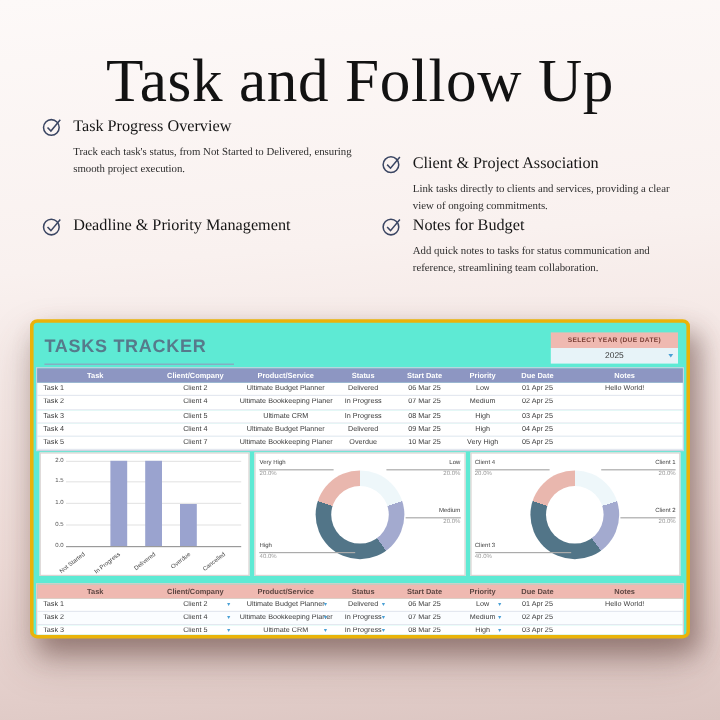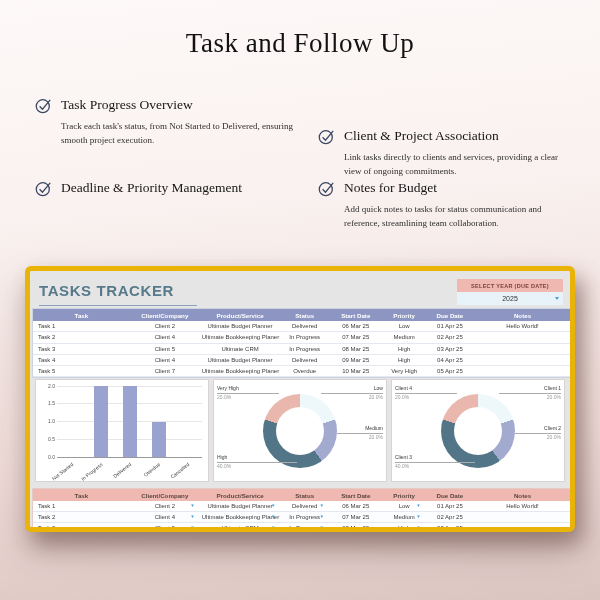--- a/index.html
+++ b/index.html
@@ -3,37 +3,37 @@
 <meta charset="utf-8">
 <style>
   html,body{margin:0;padding:0;}
   body{
     width:600px;height:600px;position:relative;overflow:hidden;
     background:linear-gradient(175deg,#fdf9f8 0%,#f9f1ef 35%,#eedbd7 72%,#dbc5c1 100%);
     font-family:"Liberation Serif", serif;
   }
   
   .page-title{
-    margin:6px;padding-top:22px;text-align:center;
-    font-size:27px;font-weight:400;color:#121212;letter-spacing:.5px;
+    margin:17px;padding-top:22px;text-align:center;
+    font-size:51px;font-weight:400;color:#121212;letter-spacing:.5px;
   }
   
   .feature{position:absolute;display:flex;gap:9px;}
   .f1{left:35px;top:97px;width:258px;}
   .f2{left:318px;top:97px;width:258px;margin-top:31px;}
   .f3{left:35px;top:180px;width:258px;}
   .f4{left:318px;top:180px;width:258px;}
   .f-icon{width:17px;height:17px;flex:none;margin-top:0px;}
   .f-title{margin:0 0 6px;font-size:13.5px;font-weight:500;color:#161616;}
   .f-desc{margin:0;font-size:9px;line-height:1.6;color:#2e2e2e;}
   
   .sheet{
     position:absolute;left:25px;top:266px;width:550px;height:266px;
-    box-sizing:border-box;border:5px solid #eab308;border-radius:6px;
-    background:#e5e5e5;overflow:hidden;
+    box-sizing:border-box;border:3px solid #eab308;border-radius:6px;
+    background:#5eead4;overflow:hidden;
     box-shadow:8px 12px 20px rgba(95,63,57,.45),0 18px 35px rgba(95,63,57,.28);
     font-family:"Liberation Sans", sans-serif;
   }
   .sheet-title{
     position:absolute;left:9px;top:11px;width:158px;
     font-size:15px;font-weight:bold;letter-spacing:.6px;color:#567a8b;
     padding-bottom:6px;border-bottom:1.5px solid #8fa0bd;
   }
   .year-box{position:absolute;right:7px;top:8px;width:106px;}
   .year-label{background:#efb9b1;color:#7d4037;font-size:5.5px;font-weight:bold;

